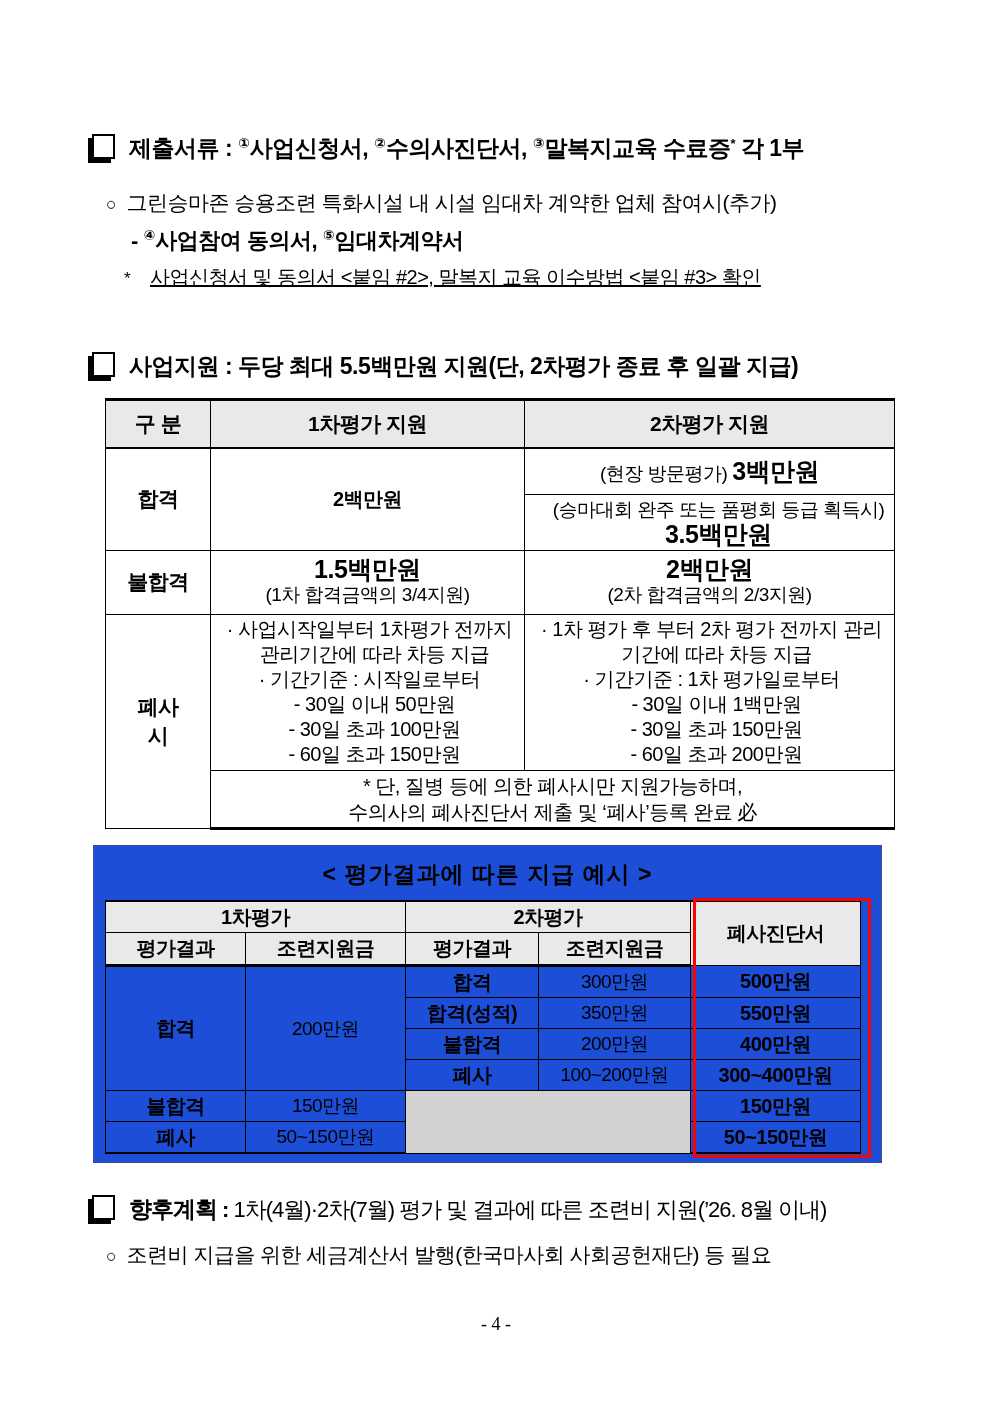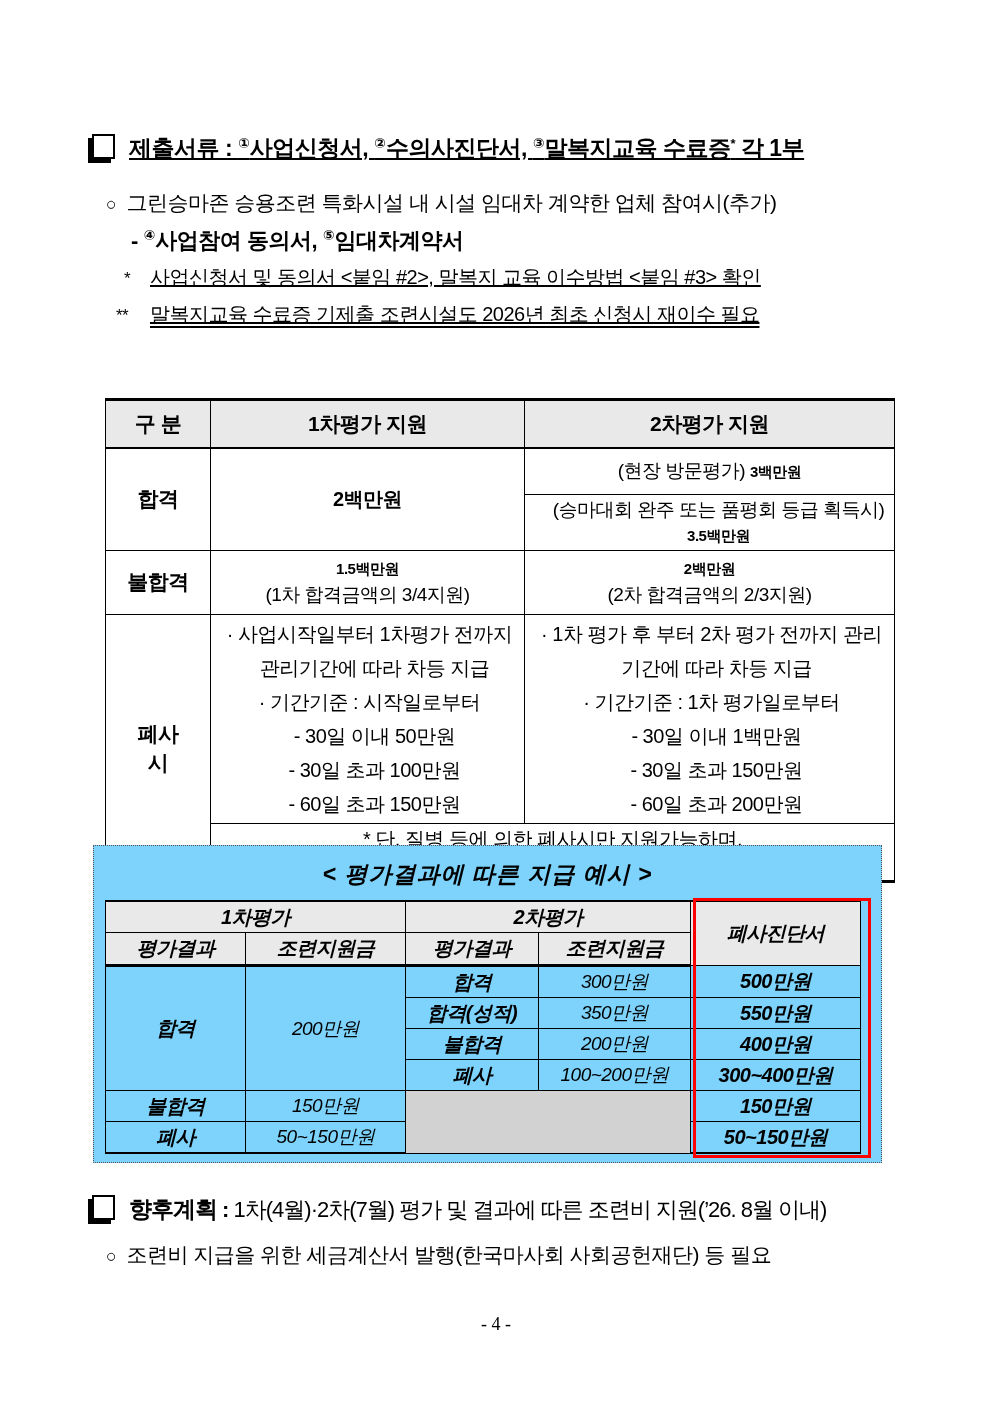--- a/index.html
+++ b/index.html
@@ -22,30 +22,30 @@
   .note-star{display:inline-block;width:26px;font-size:17px;}
   .underlined{text-decoration:underline;text-underline-offset:5px;}
 
   
   table.t1{border-collapse:collapse;table-layout:fixed;width:789px;margin-left:12px;}
   table.t1 th,table.t1 td{border:1px solid #000;text-align:center;vertical-align:middle;
       padding:2px 4px;font-size:20px;letter-spacing:-0.5px;}
   table.t1 tr.hdr th{background:#e9e9e9;font-weight:700;font-size:21px;
       border-top:3px solid #000;border-bottom:2px solid #000;height:42px;}
   table.t1 .rowlabel{font-weight:700;font-size:21px;}
-  .amt{font-weight:700;font-size:15px;}
+  .amt{font-weight:700;font-size:25px;}
   .small-note{font-size:19px;}
-  td.deathcell{text-align:left;padding:6px 8px 4px 10px;font-size:18.5px;line-height:34px;}
+  td.deathcell{text-align:left;padding:6px 8px 4px 10px;font-size:18.5px;line-height:25px;}
   .bullet{padding-left:14px;text-indent:-10px;}
   .dashitem{padding-left:14px;}
   table.t1 tr.last td{border-bottom:3px solid #000;}
   td.notecell{font-size:19.5px;line-height:26px;padding:4px 0 6px 0;}
 
   
-  .exbox{border:1px dotted #555;width:787px;height:316px;background:#7dd3fc;font-style:italic;}
+  .exbox{border:1px dotted #555;width:787px;height:316px;background:#1d4ed8;}
   .extitle{text-align:center;font-size:23px;font-weight:800;letter-spacing:1px;margin-top:13px;}
   table.t2{border-collapse:collapse;table-layout:fixed;position:absolute;left:11px;top:54px;border-radius:12px;}
   table.t2 th,table.t2 td{border:1px solid #000;text-align:center;vertical-align:middle;
       padding:0 2px;font-size:19px;letter-spacing:-0.5px;}
   table.t2 th{background:#e9e9e9;font-weight:700;font-size:20px;}
   table.t2 tr.gh th{border-top:2px solid #000;height:30px;}
   table.t2 tr.sh th{border-bottom:3px solid #000;height:31px;}
   table.t2 td{height:30px;}
   table.t2 td.blabel{font-weight:700;font-size:20px;}
   table.t2 td.btotal{font-weight:700;font-size:20px;}
@@ -56,40 +56,40 @@
 
   .future-line{font-size:22px;letter-spacing:-1px;white-space:nowrap;}
   .future-line .h-title{font-size:23px;}
   .pagenum{width:100%;text-align:center;font-size:18px;font-family:"Liberation Serif","DejaVu Serif",serif;}
 </style>
 </head>
 <body>
 
 <div id="page">
 
-  <div class="abs h-line" style="left:92px;top:133px;text-decoration:underline;">
+  <div class="abs h-line" style="left:92px;top:133px;">
     <span class="chk"></span><span class="h-title">제출서류</span><span> : </span><sup class="circ">①</sup><span>사업신청서, </span><sup class="circ">②</sup><span>수의사진단서, </span><sup class="circ">③</sup><span>말복지교육 수료증</span><sup class="star">*</sup><span> 각 1부</span>
   </div>
 
   <div class="abs dash-line" style="left:131px;top:226px;">
     <span>- </span><sup class="circ">④</sup><span>사업참여 동의서, </span><sup class="circ">⑤</sup><span>임대차계약서</span>
   </div>
 
   <div class="abs o-line" style="left:106px;top:189px;">
     <span class="o-mark">○</span><span>그린승마존 승용조련 특화시설 내 시설 임대차 계약한 업체 참여시(추가)</span>
   </div>
 
   <div class="abs note-line" style="left:124px;top:264px;">
     <span class="note-star">*</span><span>사업신청서 및 동의서 &lt;붙임 #2&gt;, 말복지 교육 이수방법 &lt;붙임 #3&gt; 확인</span>
   </div>
 
-  <div class="abs note-line" style="left:116px;top:301px;">
-    <span class="note-star" style="width:34px;">**</span><span class="underlined">말복지교육 수료증 기제출 조련시설도 2026년 최초 신청시 재이수 필요</span>
-  </div>
-
+
+  <div class="abs h-line" style="left:92px;top:351px;">
+    <span class="chk"></span><span class="h-title">사업지원</span><span> : </span><span>두당 최대 5.5백만원 지원(단, 2차평가 종료 후 일괄 지급)</span>
+  </div>
 
   <table class="t1 abs" style="left:93px;top:398px;">
     <colgroup>
         <col style="width:105px">
         <col style="width:314px">
         <col style="width:370px">
       </colgroup>
     <tbody>
         <tr class="hdr">
       <th>구 분</th>

